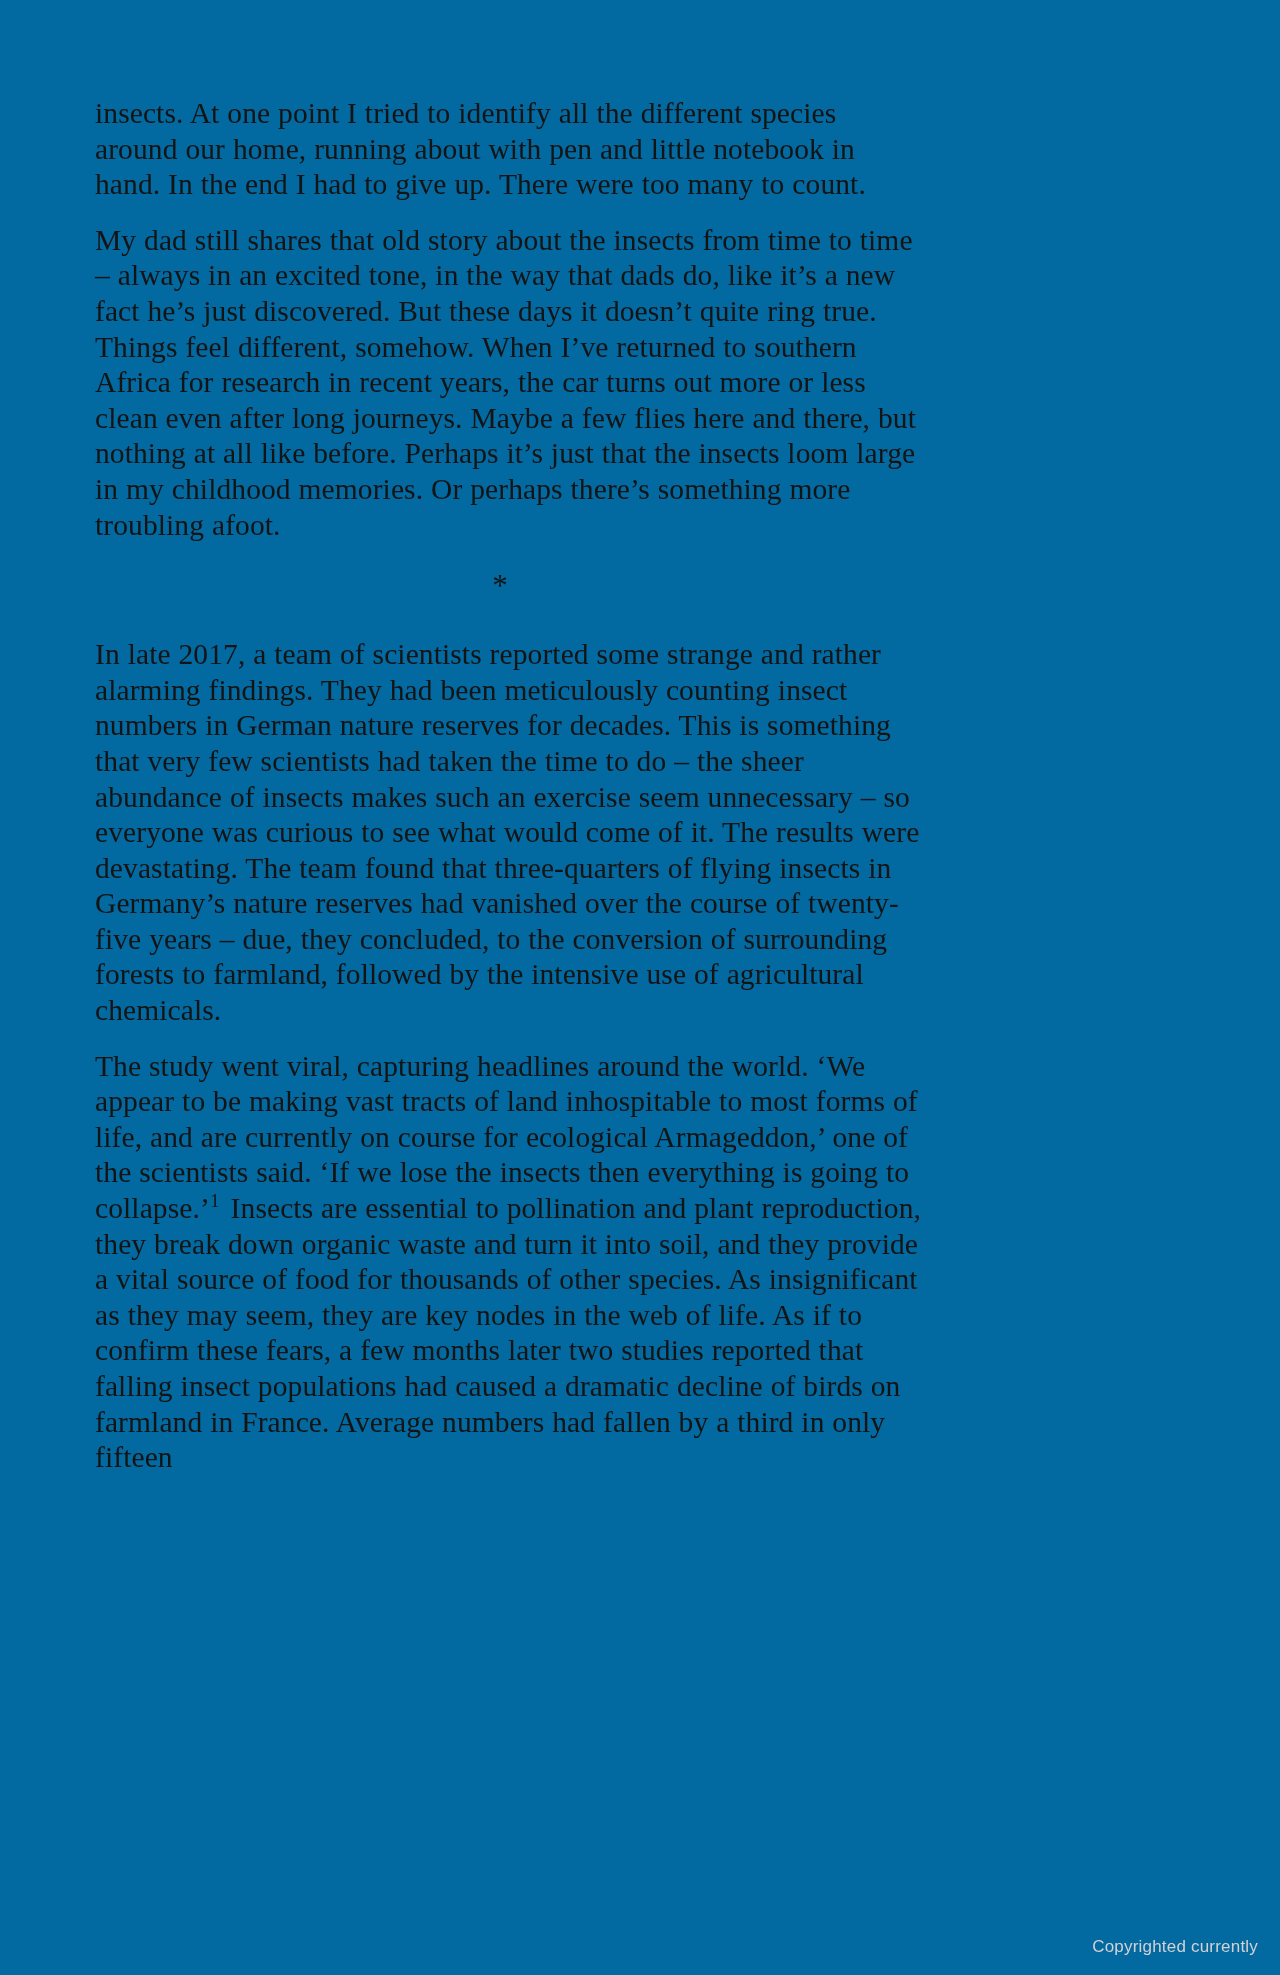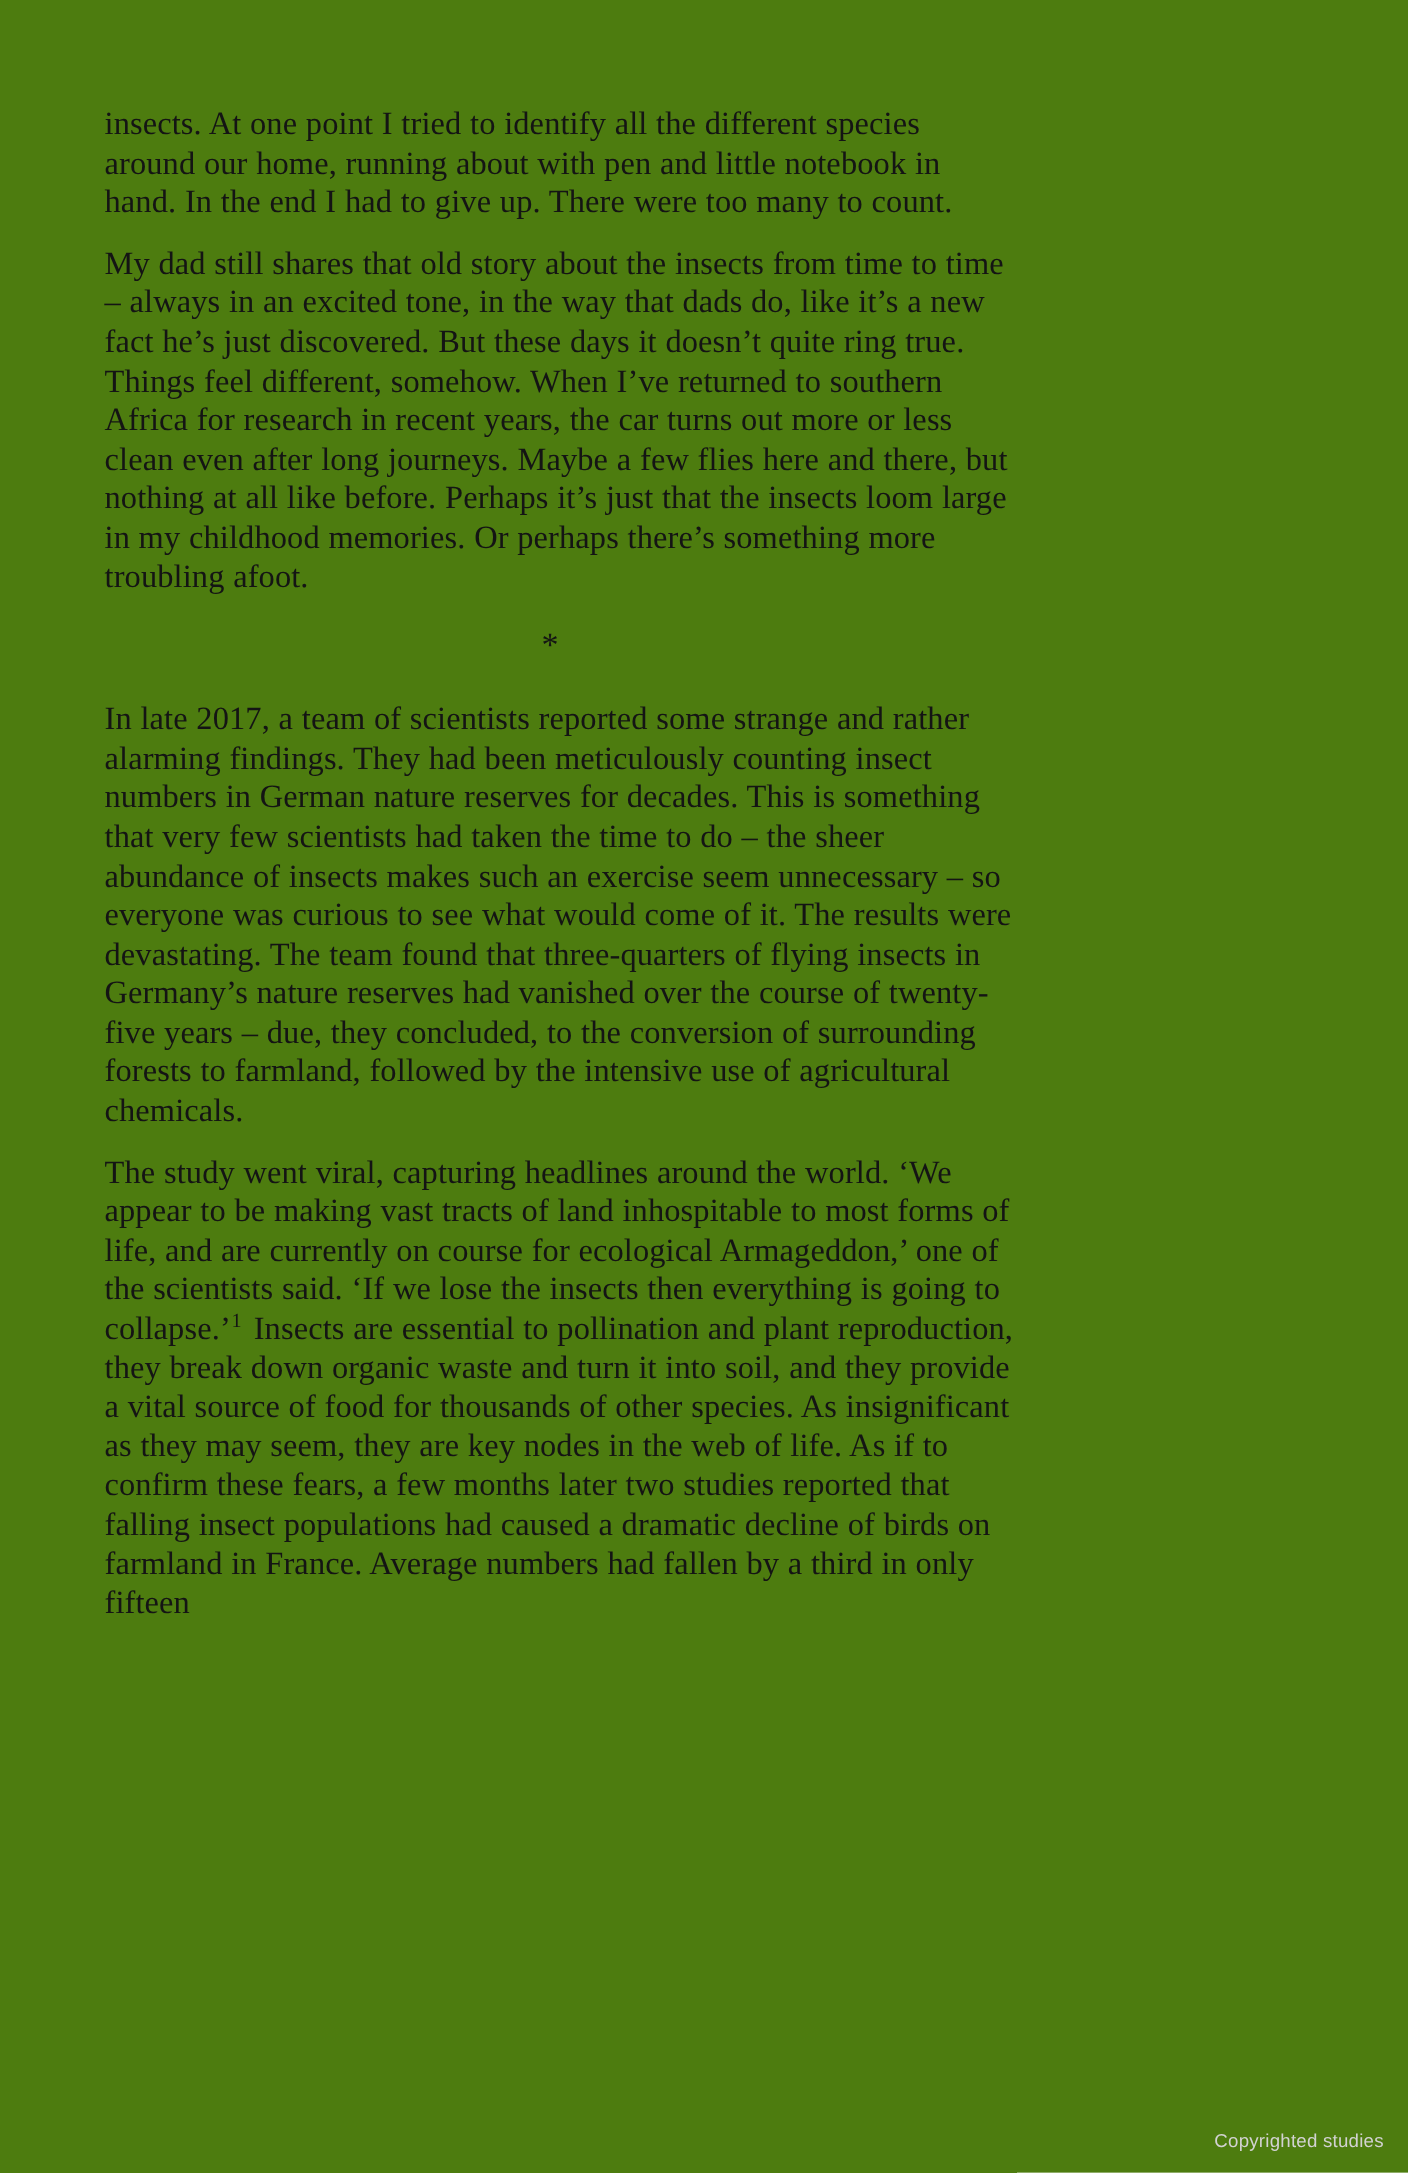--- a/index.html
+++ b/index.html
@@ -15,21 +15,21 @@
     color: #111111;
     overflow: hidden;
   }
 
   #page {
     position: absolute;
     left: 0;
     top: 0;
     width: 1280px;
     height: 1975px;
-    background: #4d7c0f;
+    background: #0369a1;
   }
 
   #text-column {
     position: absolute;
     left: 95px;
     top: 96px;
     width: 828px;
   }
 
   p.body-paragraph {
@@ -91,15 +91,15 @@
     <p class="body-paragraph">My dad still shares that old story about the insects from time to time – always in an excited tone, in the way that dads do, like it’s a new fact he’s just discovered. But these days it doesn’t quite ring true. Things feel different, somehow. When I’ve returned to southern Africa for research in recent years, the car turns out more or less clean even after long journeys. Maybe a few flies here and there, but nothing at all like before. Perhaps it’s just that the insects loom large in my childhood memories. Or perhaps there’s something more troubling afoot.</p>
 
     <div class="section-break">*</div>
 
     <p class="body-paragraph">In late 2017, a team of scientists reported some strange and rather alarming findings. They had been meticulously counting insect numbers in German nature reserves for decades. This is something that very few scientists had taken the time to do – the sheer abundance of insects makes such an exercise seem unnecessary – so everyone was curious to see what would come of it. The results were devastating. The team found that three-quarters of flying insects in Germany’s nature reserves had vanished over the course of twenty-five years – due, they concluded, to the conversion of surrounding forests to farmland, followed by the intensive use of agricultural chemicals.</p>
 
     <p class="body-paragraph"><span>The study went viral, capturing headlines around the world. ‘We appear to be making vast tracts of land inhospitable to most forms of life, and are currently on course for ecological Armageddon,’ one of the scientists said. ‘If we lose the insects then everything is going to collapse.’</span><span class="footnote-ref">1</span><span class="after-footnote-gap"></span><span>Insects are essential to pollination and plant reproduction, they break down organic waste and turn it into soil, and they provide a vital source of food for thousands of other species. As insignificant as they may seem, they are key nodes in the web of life. As if to confirm these fears, a few months later two studies reported that falling insect populations had caused a dramatic decline of birds on farmland in France. Average numbers had fallen by a third in only fifteen</span></p>
 
   </div>
 
-  <div id="copyright-watermark">Copyrighted studies</div>
+  <div id="copyright-watermark">Copyrighted currently</div>
 
 </div>
 
 </body></html>

